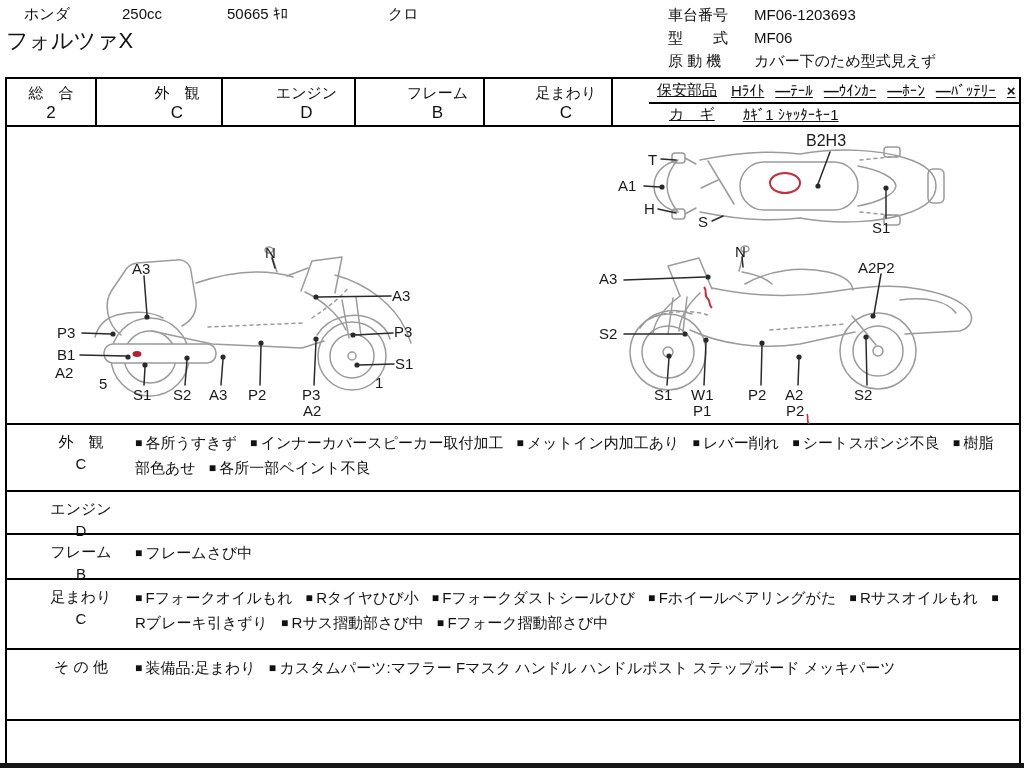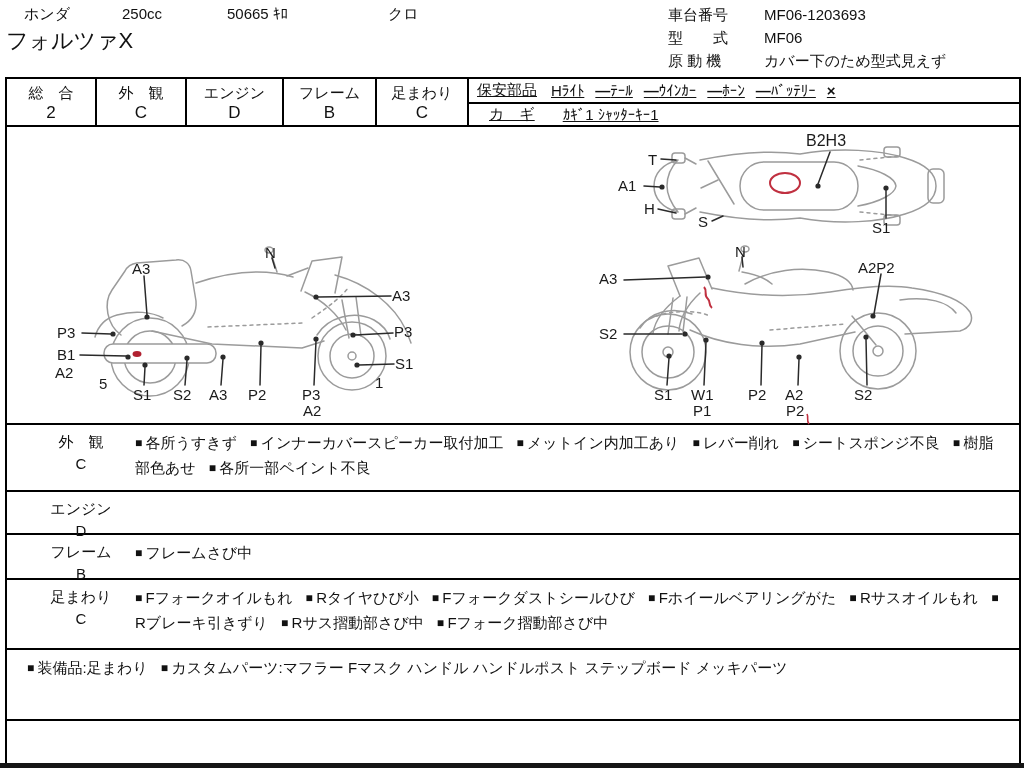--- a/index.html
+++ b/index.html
@@ -2,26 +2,26 @@
 <html><head>
 <meta charset="utf-8">
 <style>
   html,body{margin:0;padding:0;background:#e8e8e8;}
   .page{position:relative;width:1024px;height:768px;background:#fff;
         font-family:"Liberation Sans","DejaVu Sans",sans-serif;color:#111;overflow:hidden;}
   
   .hdr-text{position:absolute;font-size:15px;white-space:nowrap;}
   .model-name{font-size:22px;}
   .hdr-right{position:absolute;left:668px;top:3px;font-size:15px;line-height:23px;}
-  .hdr-line{display:flex;gap:10px;}
+  .hdr-line{display:flex;}
   .hdr-label{display:inline-block;width:86px;white-space:pre;}
   
   .sheet{position:absolute;left:5px;top:77px;width:1016px;height:689px;
          border:2px solid #000;box-sizing:border-box;display:flex;flex-direction:column;}
-  .ratings{display:flex;height:48px;border-bottom:2px solid #000;box-sizing:border-box;}
+  .ratings{display:flex;height:48px;border-bottom:2px solid #000;box-sizing:border-box;gap:36px;}
   .rcell{box-sizing:border-box;border-right:2px solid #000;display:flex;flex-direction:column;
          align-items:center;justify-content:center;padding-top:1px;}
   .rcell .rlabel{font-size:15px;line-height:19px;white-space:pre;}
   .rcell .rgrade{font-size:17px;line-height:21px;}
   .safety{flex:1;display:flex;flex-direction:column;min-width:0;text-decoration:underline;}
   .safety-row1{height:25px;box-sizing:border-box;border-bottom:2px solid #000;
                display:flex;align-items:center;padding:0 14px 0 8px;font-size:15px;}
   .safety-label{margin-right:14px;white-space:nowrap;}
   .safety-items{flex:1;display:flex;justify-content:flex-start;}
   .sitem{display:flex;gap:11px;white-space:nowrap;}
@@ -150,20 +150,24 @@
       <div class="cond-items"><span class="cond-item">フレームさび中</span></div>
     </div>
     <div class="cond-row" style="height:70px">
       <div class="cond-label-col">
         <div class="cond-label">足まわり</div>
         <div class="cond-grade">C</div>
       </div>
       <div class="cond-items"><span class="cond-item">Fフォークオイルもれ</span><span class="cond-item">Rタイヤひび小</span><span class="cond-item">Fフォークダストシールひび</span><span class="cond-item">Fホイールベアリングがた</span><span class="cond-item">Rサスオイルもれ</span><span class="cond-item">Rブレーキ引きずり</span><span class="cond-item">Rサス摺動部さび中</span><span class="cond-item">Fフォーク摺動部さび中</span></div>
     </div>
     <div class="cond-row" style="height:71px">
+      <div class="cond-label-col">
+        <div class="cond-label">そ の 他</div>
+        <div class="cond-grade"></div>
+      </div>
       <div class="cond-items"><span class="cond-item">装備品:足まわり</span><span class="cond-item">カスタムパーツ:マフラー Fマスク ハンドル ハンドルポスト ステップボード メッキパーツ</span></div>
     </div>
     <div class="cond-row last"></div>
   </div>
 
   <svg class="diagram-svg" viewBox="0 0 1024 768" aria-hidden="true">
 
     <g fill="none" stroke="#9b9b9b" stroke-width="1.5" stroke-linecap="round" stroke-linejoin="round">
 
       <circle cx="150" cy="357" r="39"></circle>

